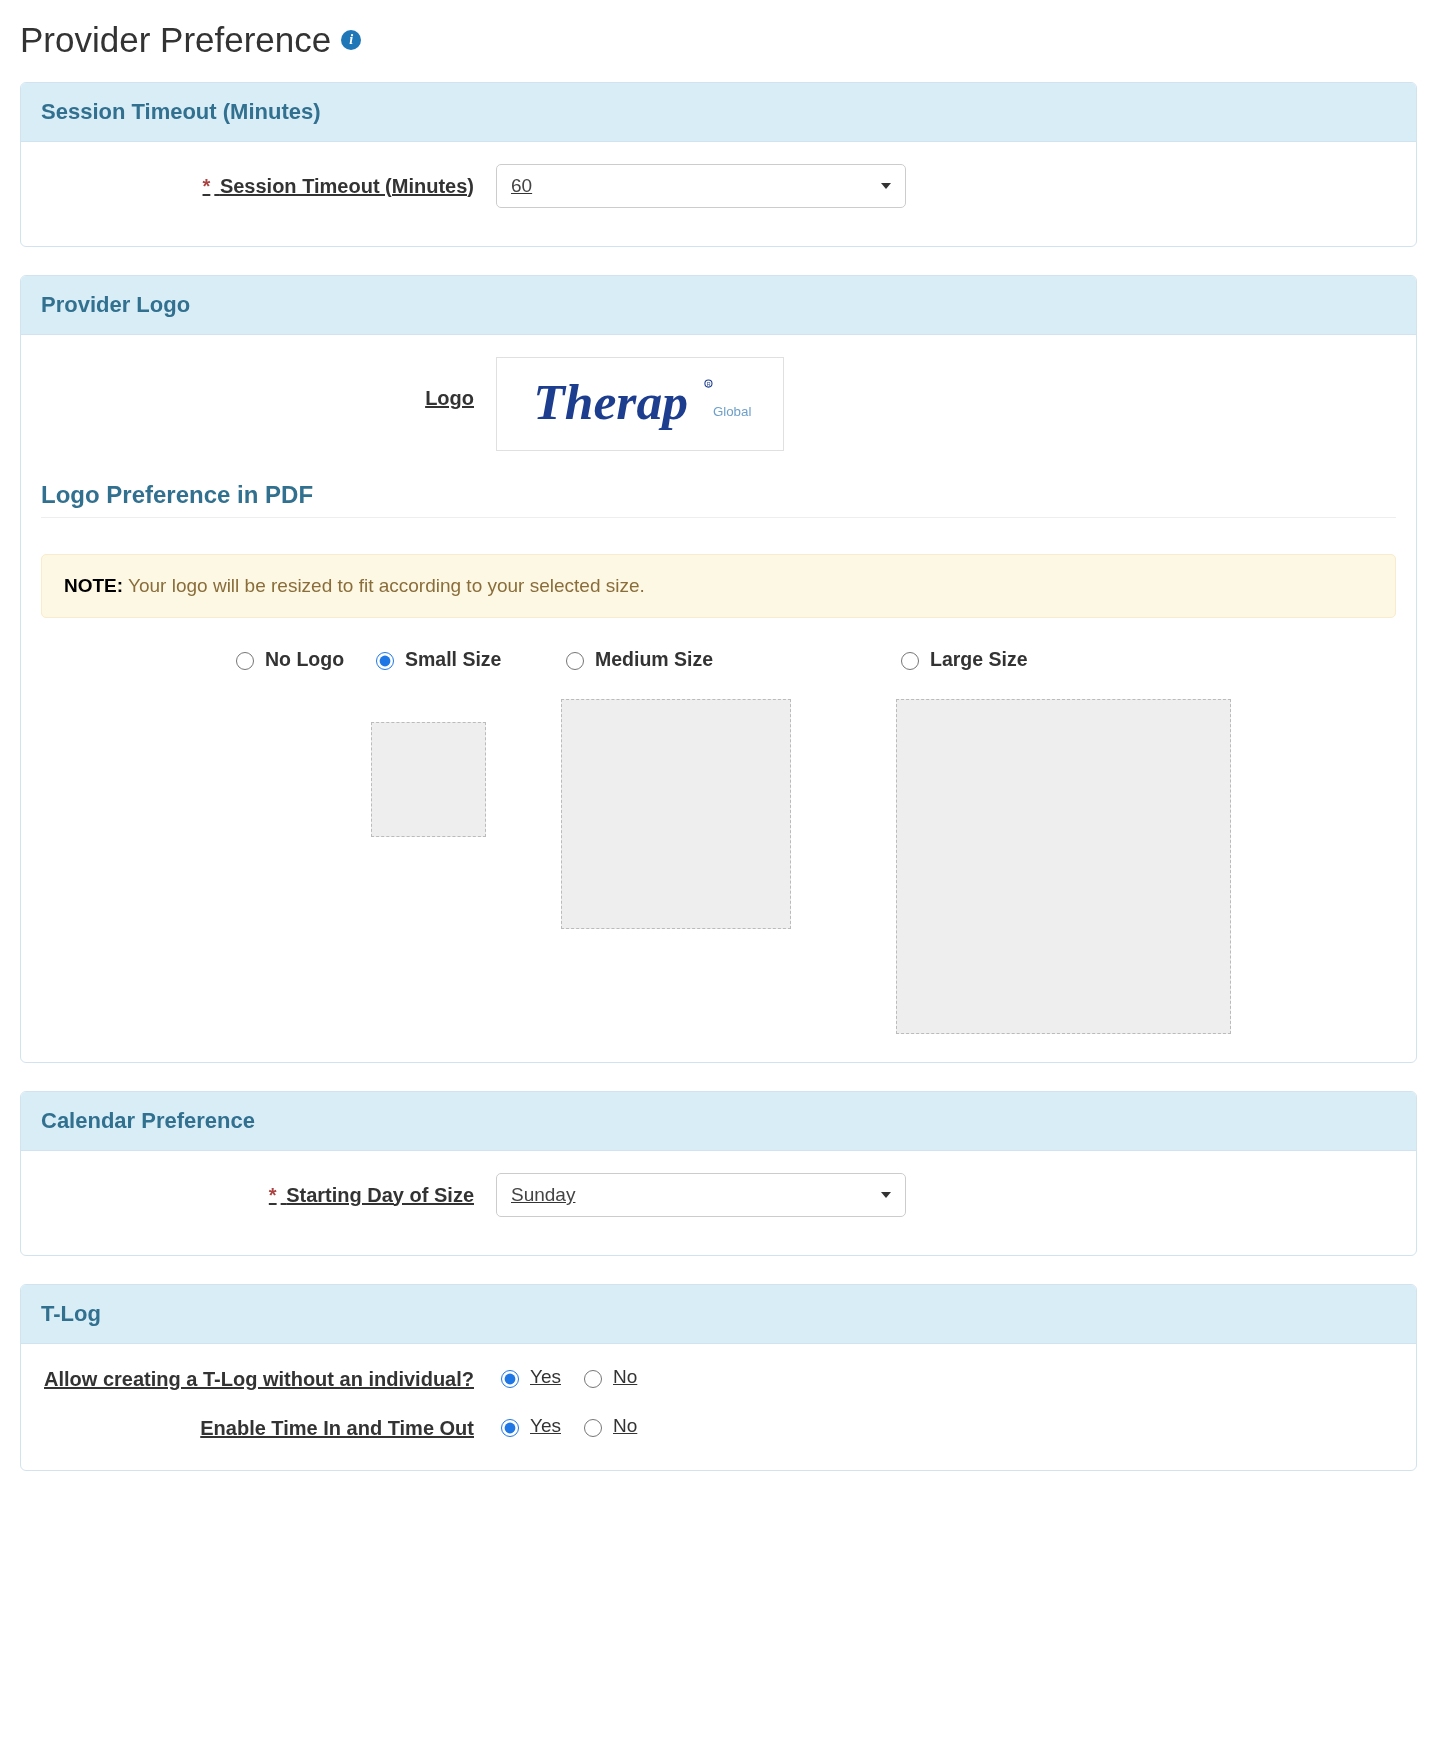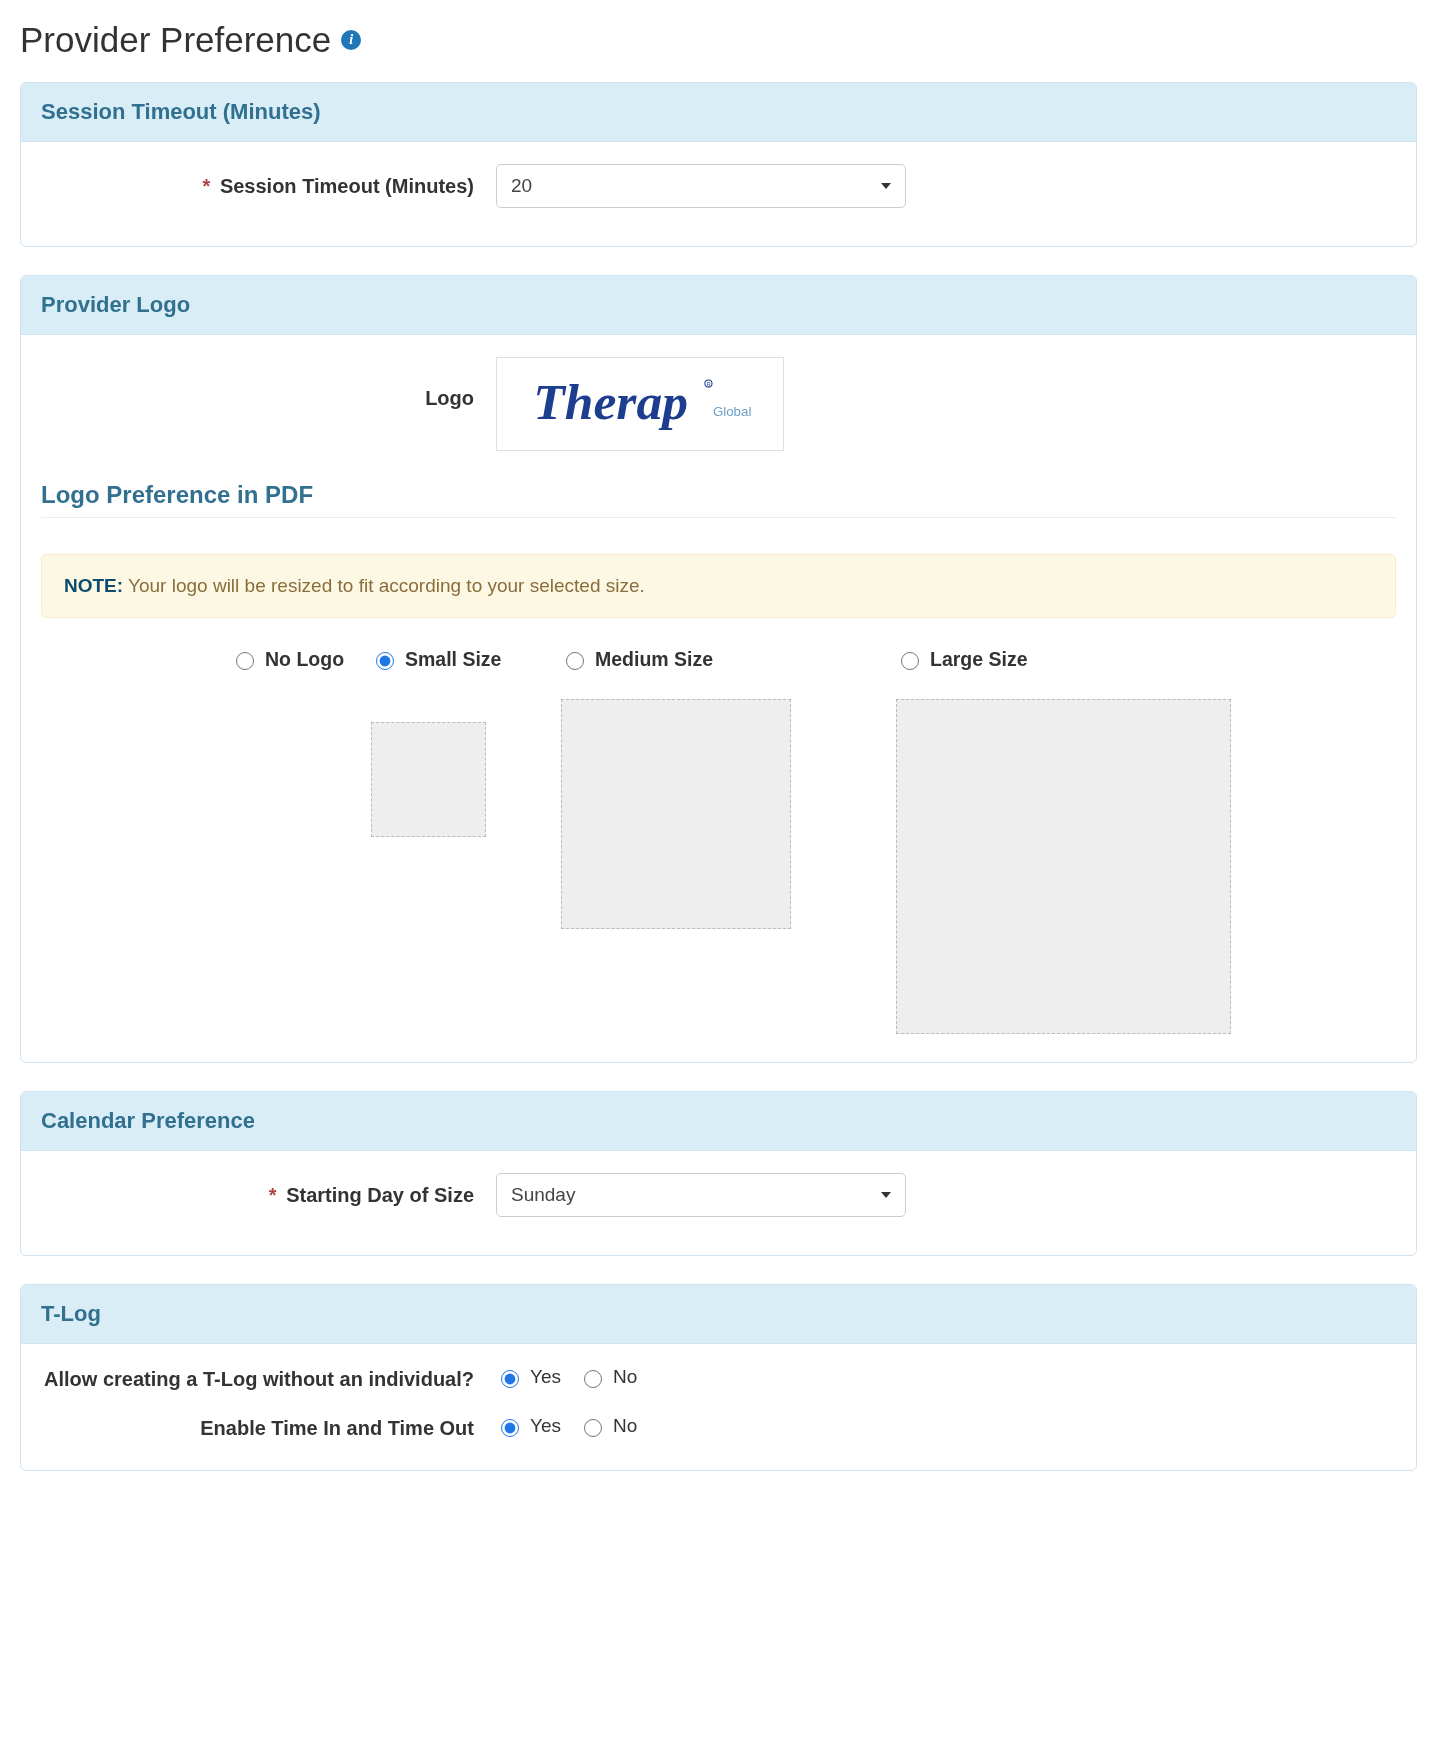--- a/index.html
+++ b/index.html
@@ -52,20 +52,21 @@
     font-weight: 700;
     border-bottom: 1px solid #cfe4f0;
   }
   .panel-body {
     padding: 22px 20px 28px 20px;
   }
   .form-row {
     display: flex;
     align-items: center;
     margin-bottom: 10px;
+    text-decoration: underline;
   }
   .label-col {
     width: 455px;
     text-align: right;
     padding-right: 22px;
     font-weight: 700;
     color: #333;
     font-size: 20px;
   }
   .req {
@@ -116,21 +117,21 @@
   }
   .note-box {
     background: #fcf8e3;
     border: 1px solid #faebcc;
     border-radius: 5px;
     padding: 20px 22px;
     color: #8a6d3b;
     font-size: 19px;
     margin-bottom: 30px;
   }
-  .note-box strong { color: #0c4a6e; font-weight: 700; }
+  .note-box strong { color: #000000; font-weight: 700; }
   .radio-row {
     display: flex;
     align-items: flex-start;
     gap: 0;
     padding-left: 190px;
   }
   .rcol {
     display: flex;
     flex-direction: column;
     align-items: flex-start;
@@ -185,21 +186,21 @@
 <div class="panel">
   <div class="panel-header">Session Timeout (Minutes)</div>
   <div class="panel-body">
     <div class="form-row">
       <div class="label-col">
         <span class="req">*</span>
         <span>Session Timeout (Minutes)</span>
       </div>
       <div class="control-col">
         <div class="dropdown">
-          <span>20</span>
+          <span>60</span>
           <span class="caret"></span>
         </div>
       </div>
     </div>
   </div>
 </div>
 
 <div class="panel">
   <div class="panel-header">Provider Logo</div>
   <div class="panel-body">

